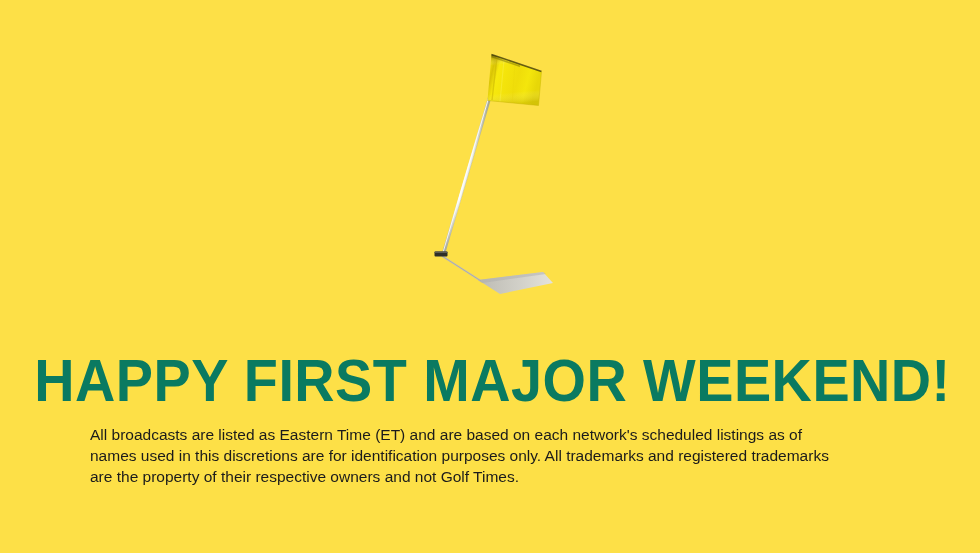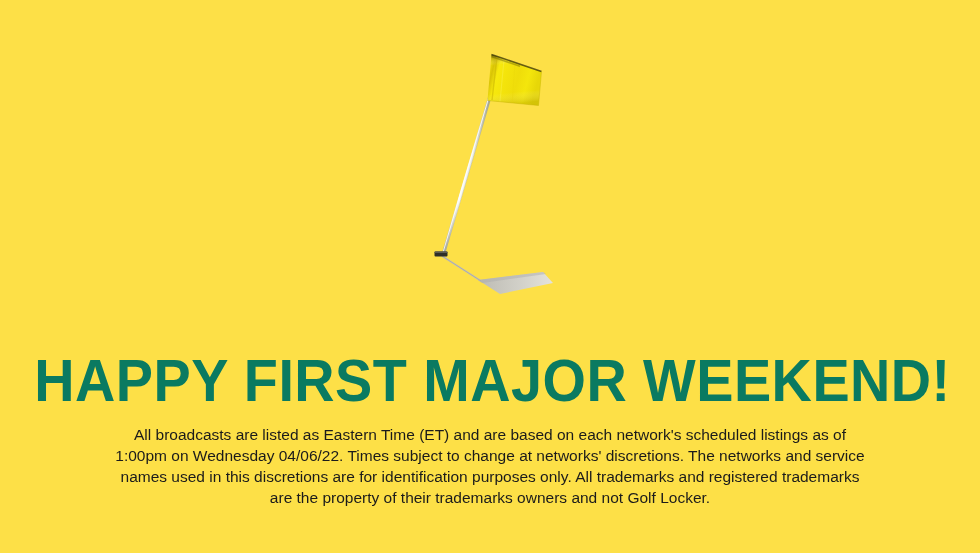--- a/index.html
+++ b/index.html
@@ -50,21 +50,20 @@
     transform-origin: center top;
     white-space: nowrap;
   }
 
   
   .disclaimer {
     position: absolute;
     left: 90px;
     top: 424px;
     width: 800px;
-    text-align: center;
     color: #1b1b1b;
     font-family: "Liberation Sans", sans-serif;
     font-size: 15.5px;
     line-height: 21px;
   }
 </style>
 </head>
 <body>
 
 <div class="page">
@@ -135,18 +134,17 @@
         <path d="M541.5,71.5 L538.5,105.5" stroke="#cbb705" stroke-width="0.8" opacity="0.6" fill="none"></path>
         <path d="M538.5,105.5 L487.5,100.5" stroke="#c0ac04" stroke-width="0.8" opacity="0.5" fill="none"></path>
       </g>
     </svg>
   </div>
 
   <h1 class="headline">HAPPY FIRST MAJOR WEEKEND!</h1>
 
   <div class="disclaimer">
     <div>All broadcasts are listed as Eastern Time (ET) and are based on each network's scheduled listings as of</div>
-    <div>1:00pm on Wednesday 04/06/22. Times subject to change at networks' discretions. The networks and service</div>
     <div>names used in this discretions are for identification purposes only. All trademarks and registered trademarks</div>
-    <div>are the property of their trademarks owners and not Golf Locker.</div>
+    <div>are the property of their respective owners and not Golf Times.</div>
   </div>
 
 </div>
 
 </body></html>

